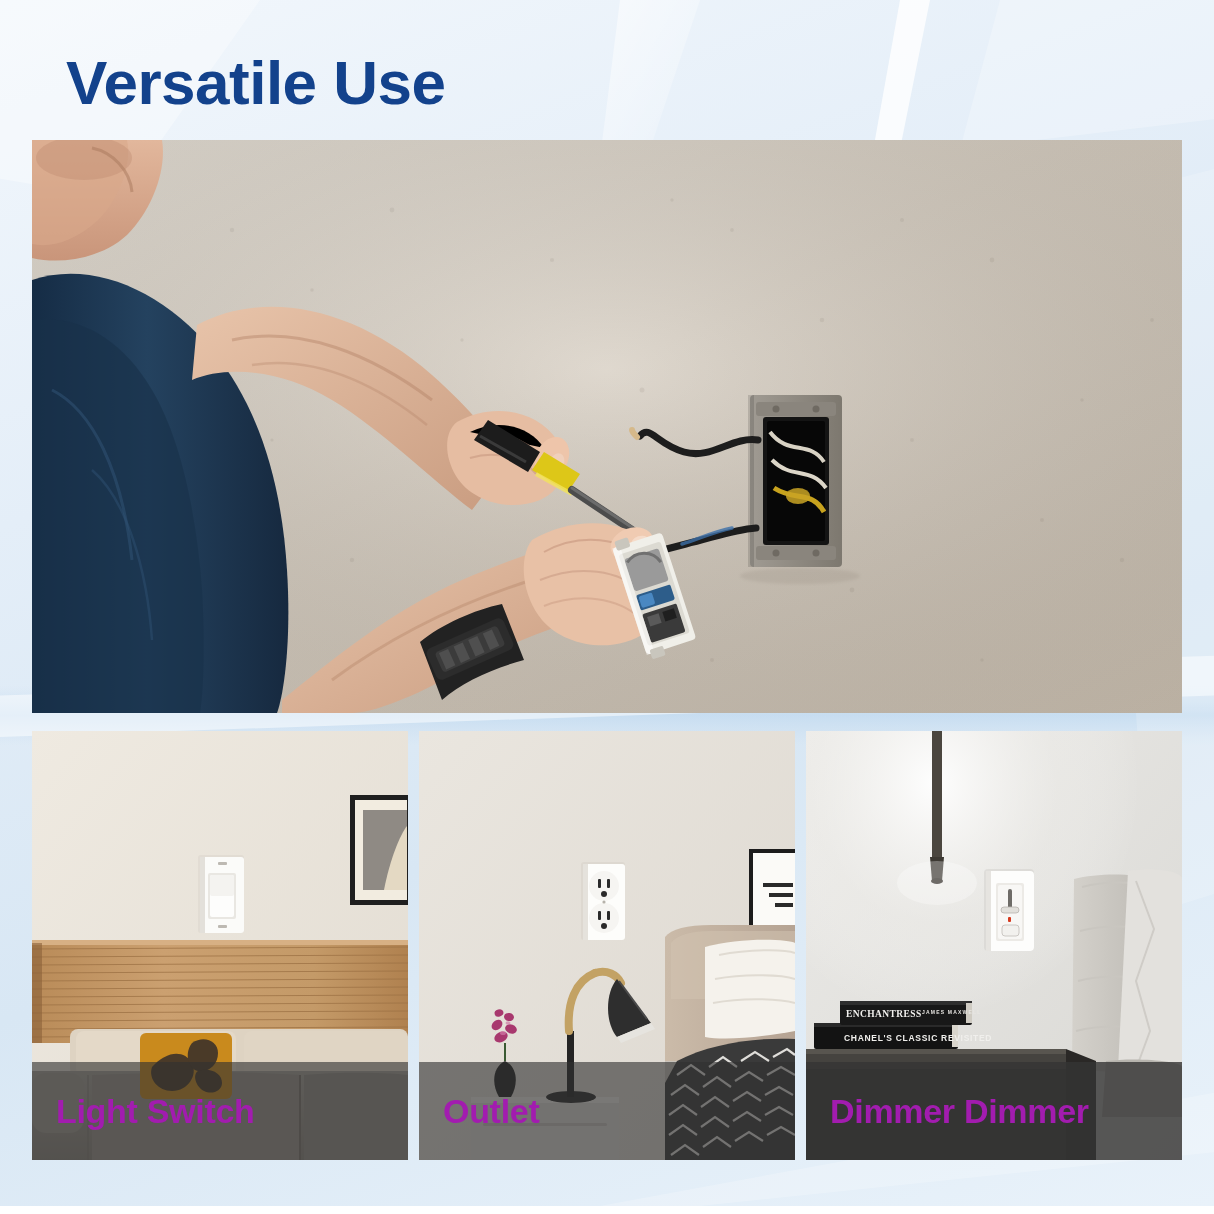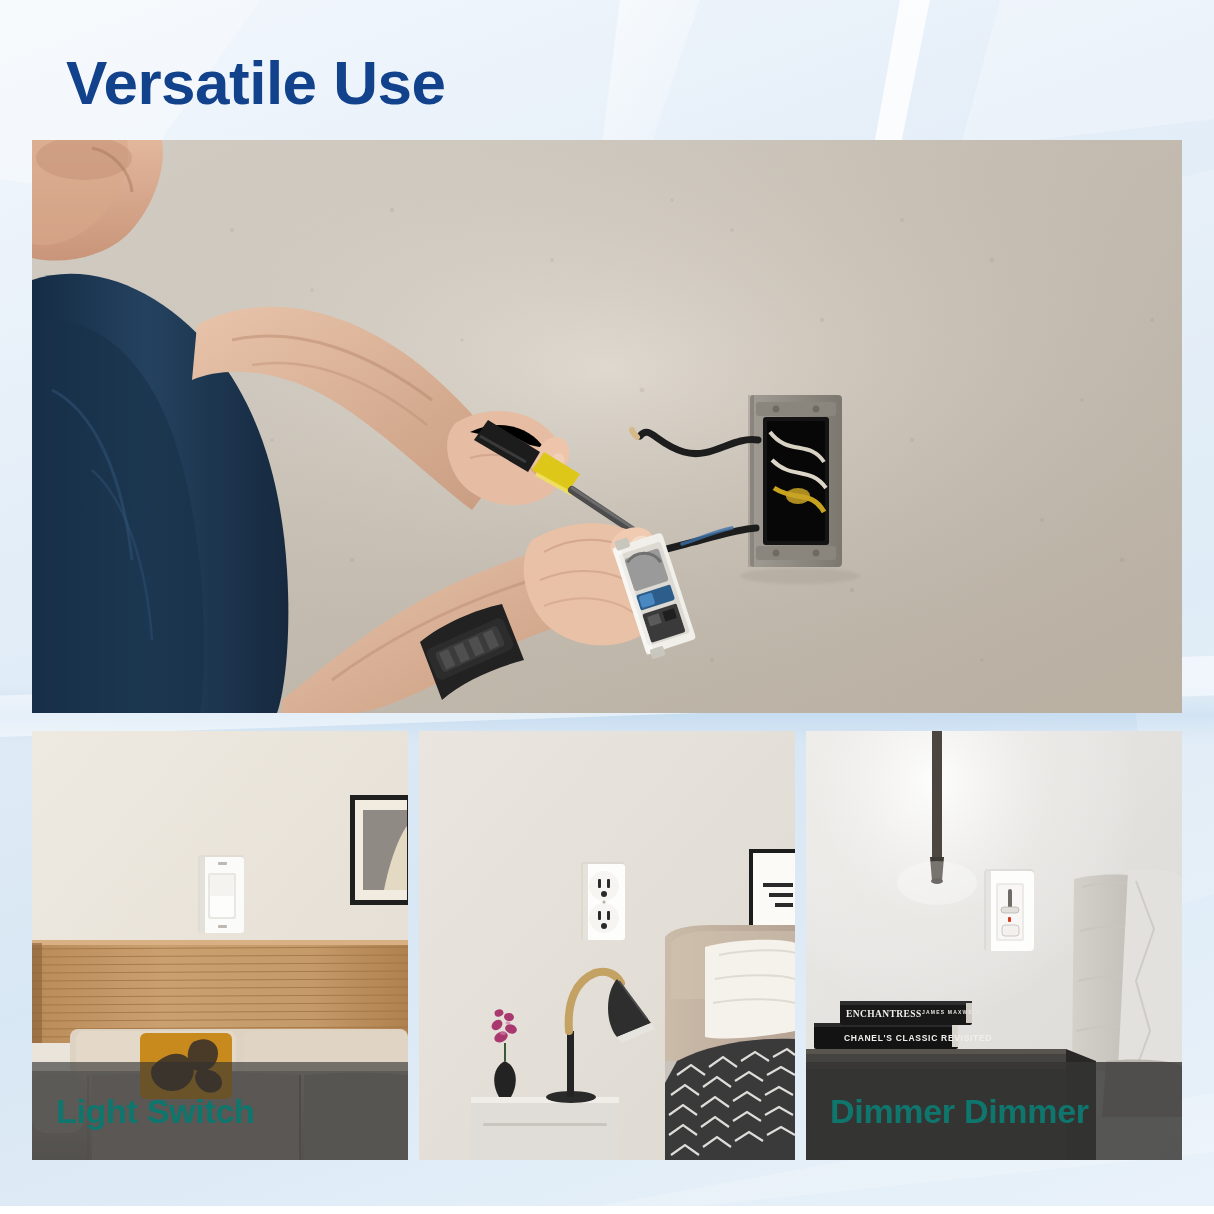--- a/index.html
+++ b/index.html
@@ -70,21 +70,21 @@
   .caption-band {
     position: absolute;
     left: 0; right: 0; bottom: 0;
     height: 98px;
     background: rgba(48,48,48,0.62);
     display: flex;
     align-items: center;
   }
   .panel--dimmer .caption-band { background: rgba(52,52,52,0.80); }
   .caption-text {
-    color: #0f766e;
+    color: #a21caf;
     font-size: 34px;
     font-weight: bold;
     letter-spacing: -0.3px;
     padding-left: 24px;
     line-height: 1;
     white-space: nowrap;
   }
 </style>
 </head>
 <body>
@@ -489,20 +489,23 @@
               <ellipse cx="90" cy="286" rx="5" ry="4" transform="rotate(10 90 286)"></ellipse>
               <ellipse cx="80" cy="282" rx="4.5" ry="3.5" transform="rotate(-15 80 282)"></ellipse>
             </g>
             <g fill="#d07aa6" opacity="0.7">
               <ellipse cx="84" cy="302" rx="3" ry="2"></ellipse>
                 <ellipse cx="89" cy="292" rx="2.5" ry="1.8"></ellipse>
             </g>
           </g>
         </svg>
       </div>
+      <div class="caption-band">
+        <span class="caption-text">Outlet</span>
+      </div>
     </div>
 
     <div class="panel panel--dimmer">
       <div class="panel-scene">
         <svg viewBox="0 0 376 429" preserveAspectRatio="xMidYMid slice">
           <defs>
             <radialGradient id="p3glow" cx="0.34" cy="0.12" r="0.55">
               <stop offset="0%" stop-color="#ffffff" stop-opacity="0.95"></stop>
               <stop offset="60%" stop-color="#f2f1ee" stop-opacity="0.35"></stop>
               <stop offset="100%" stop-color="#ffffff" stop-opacity="0"></stop>

